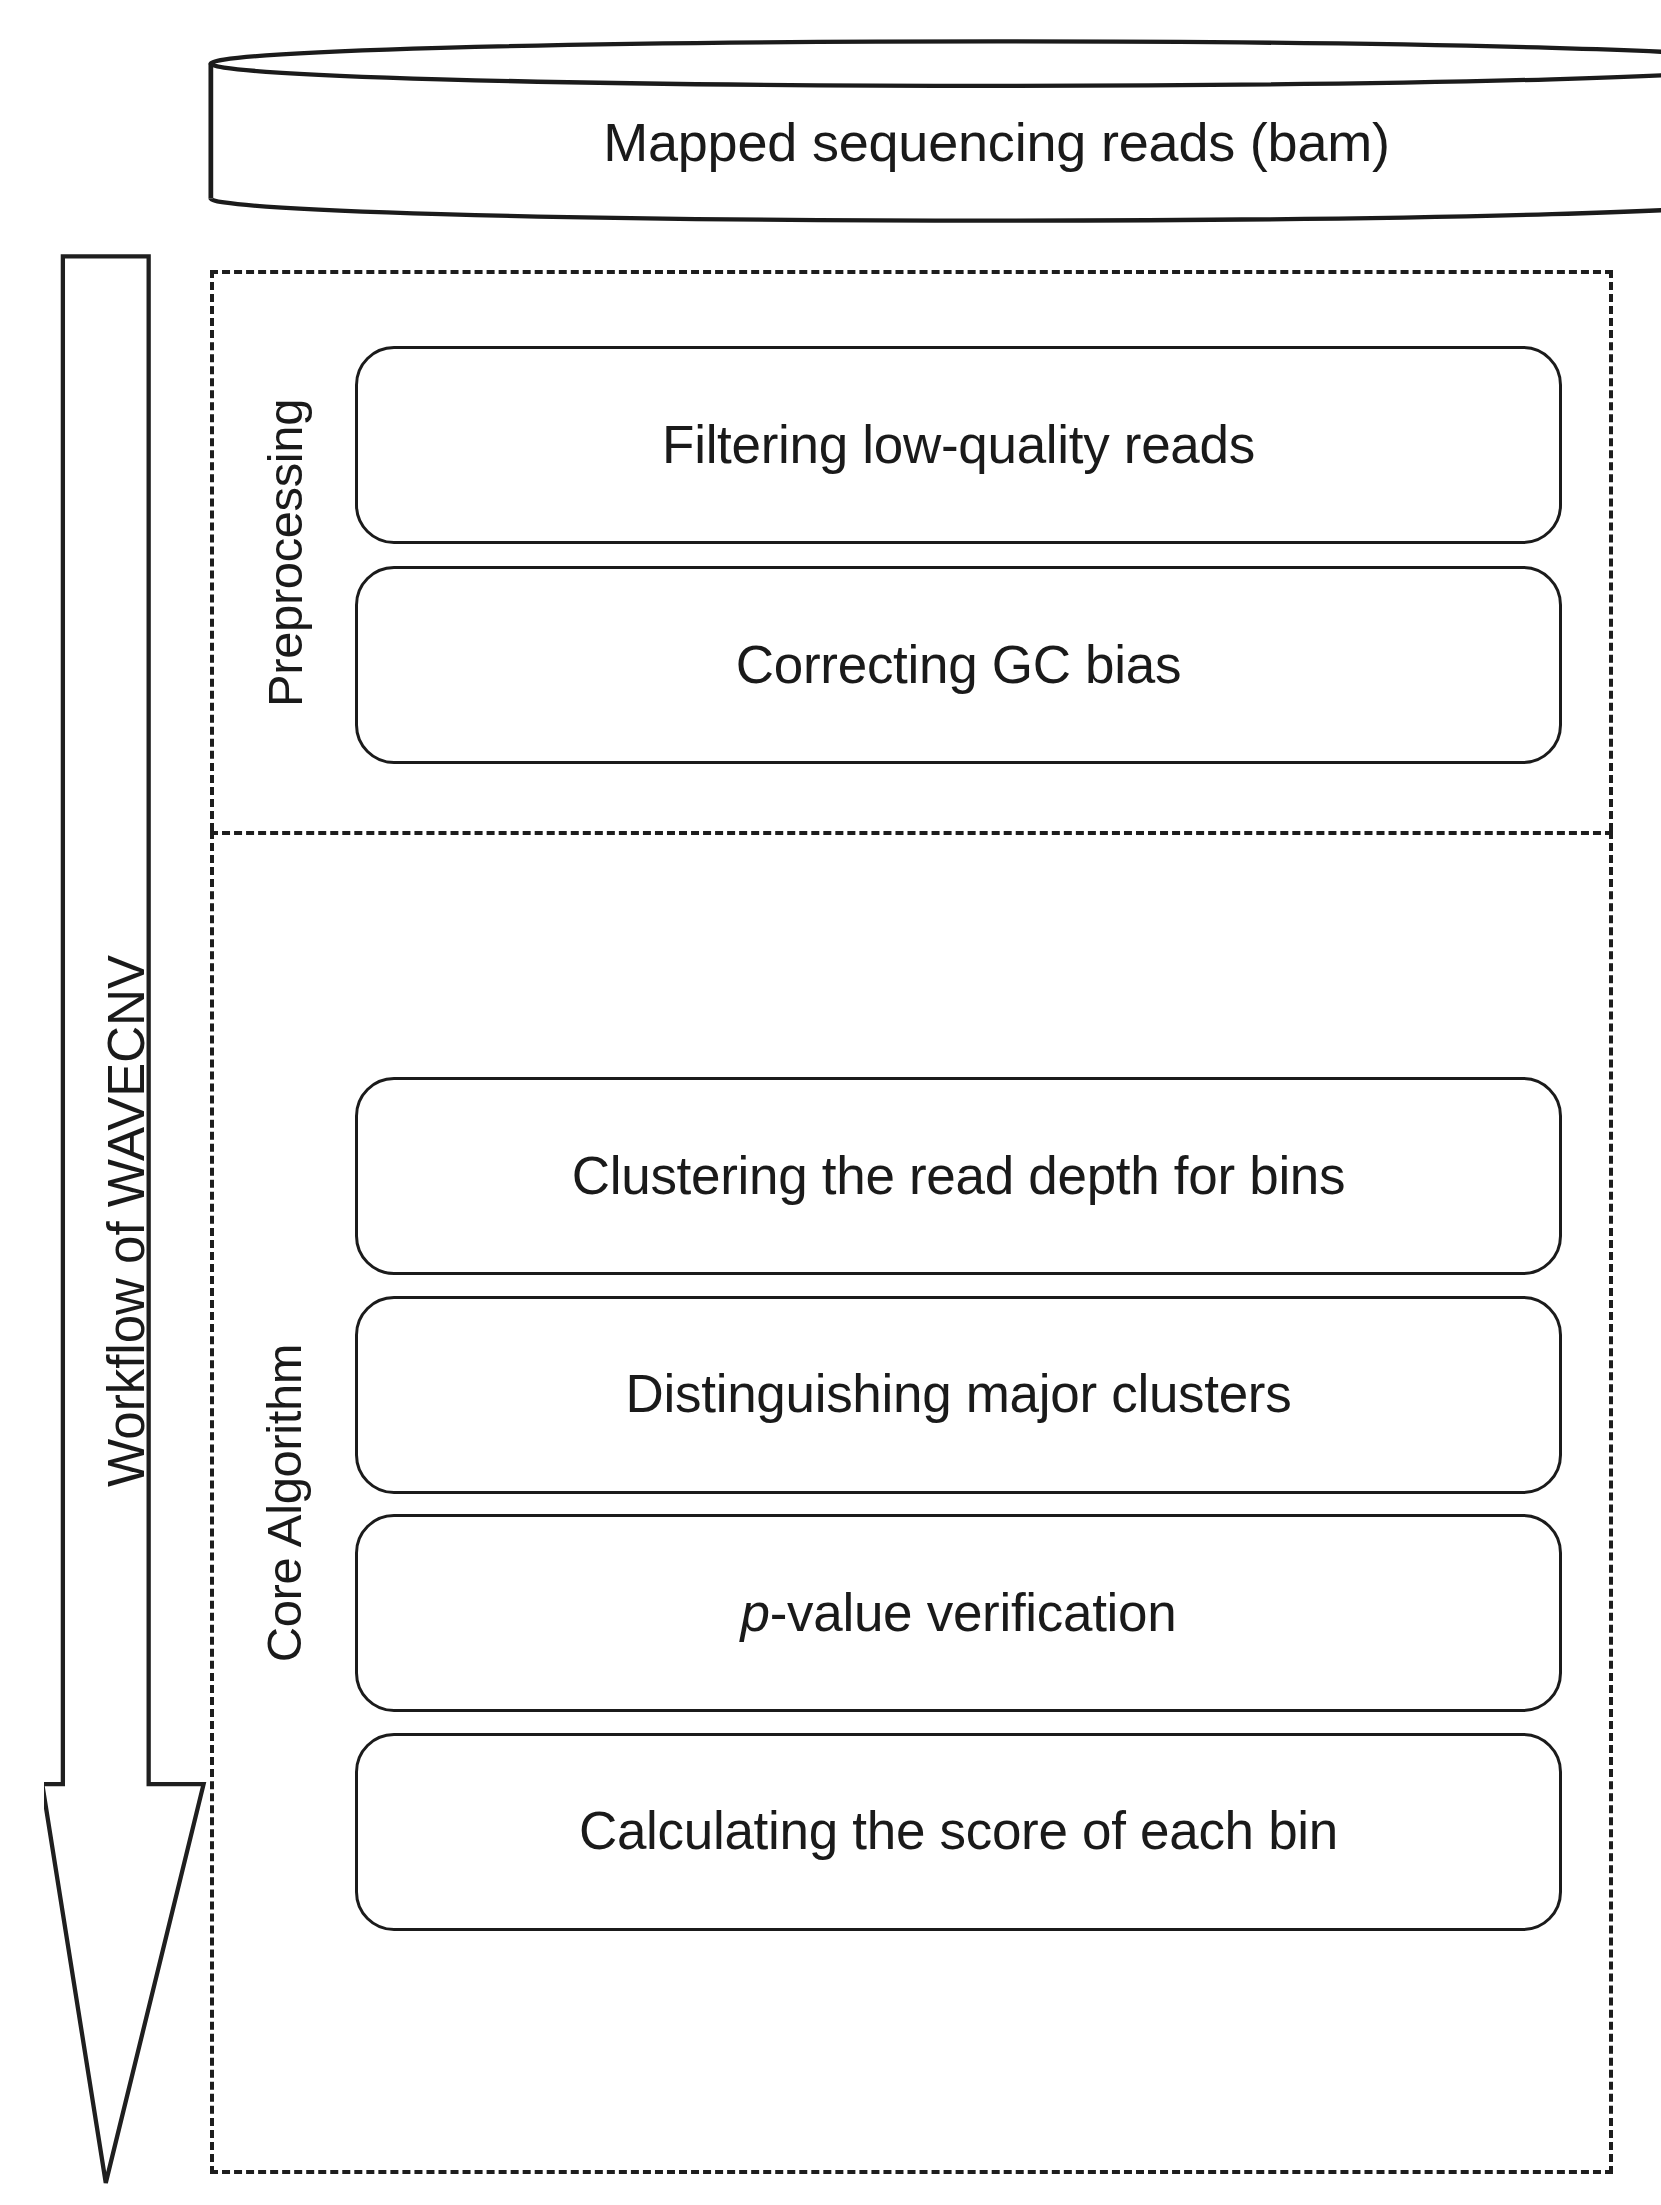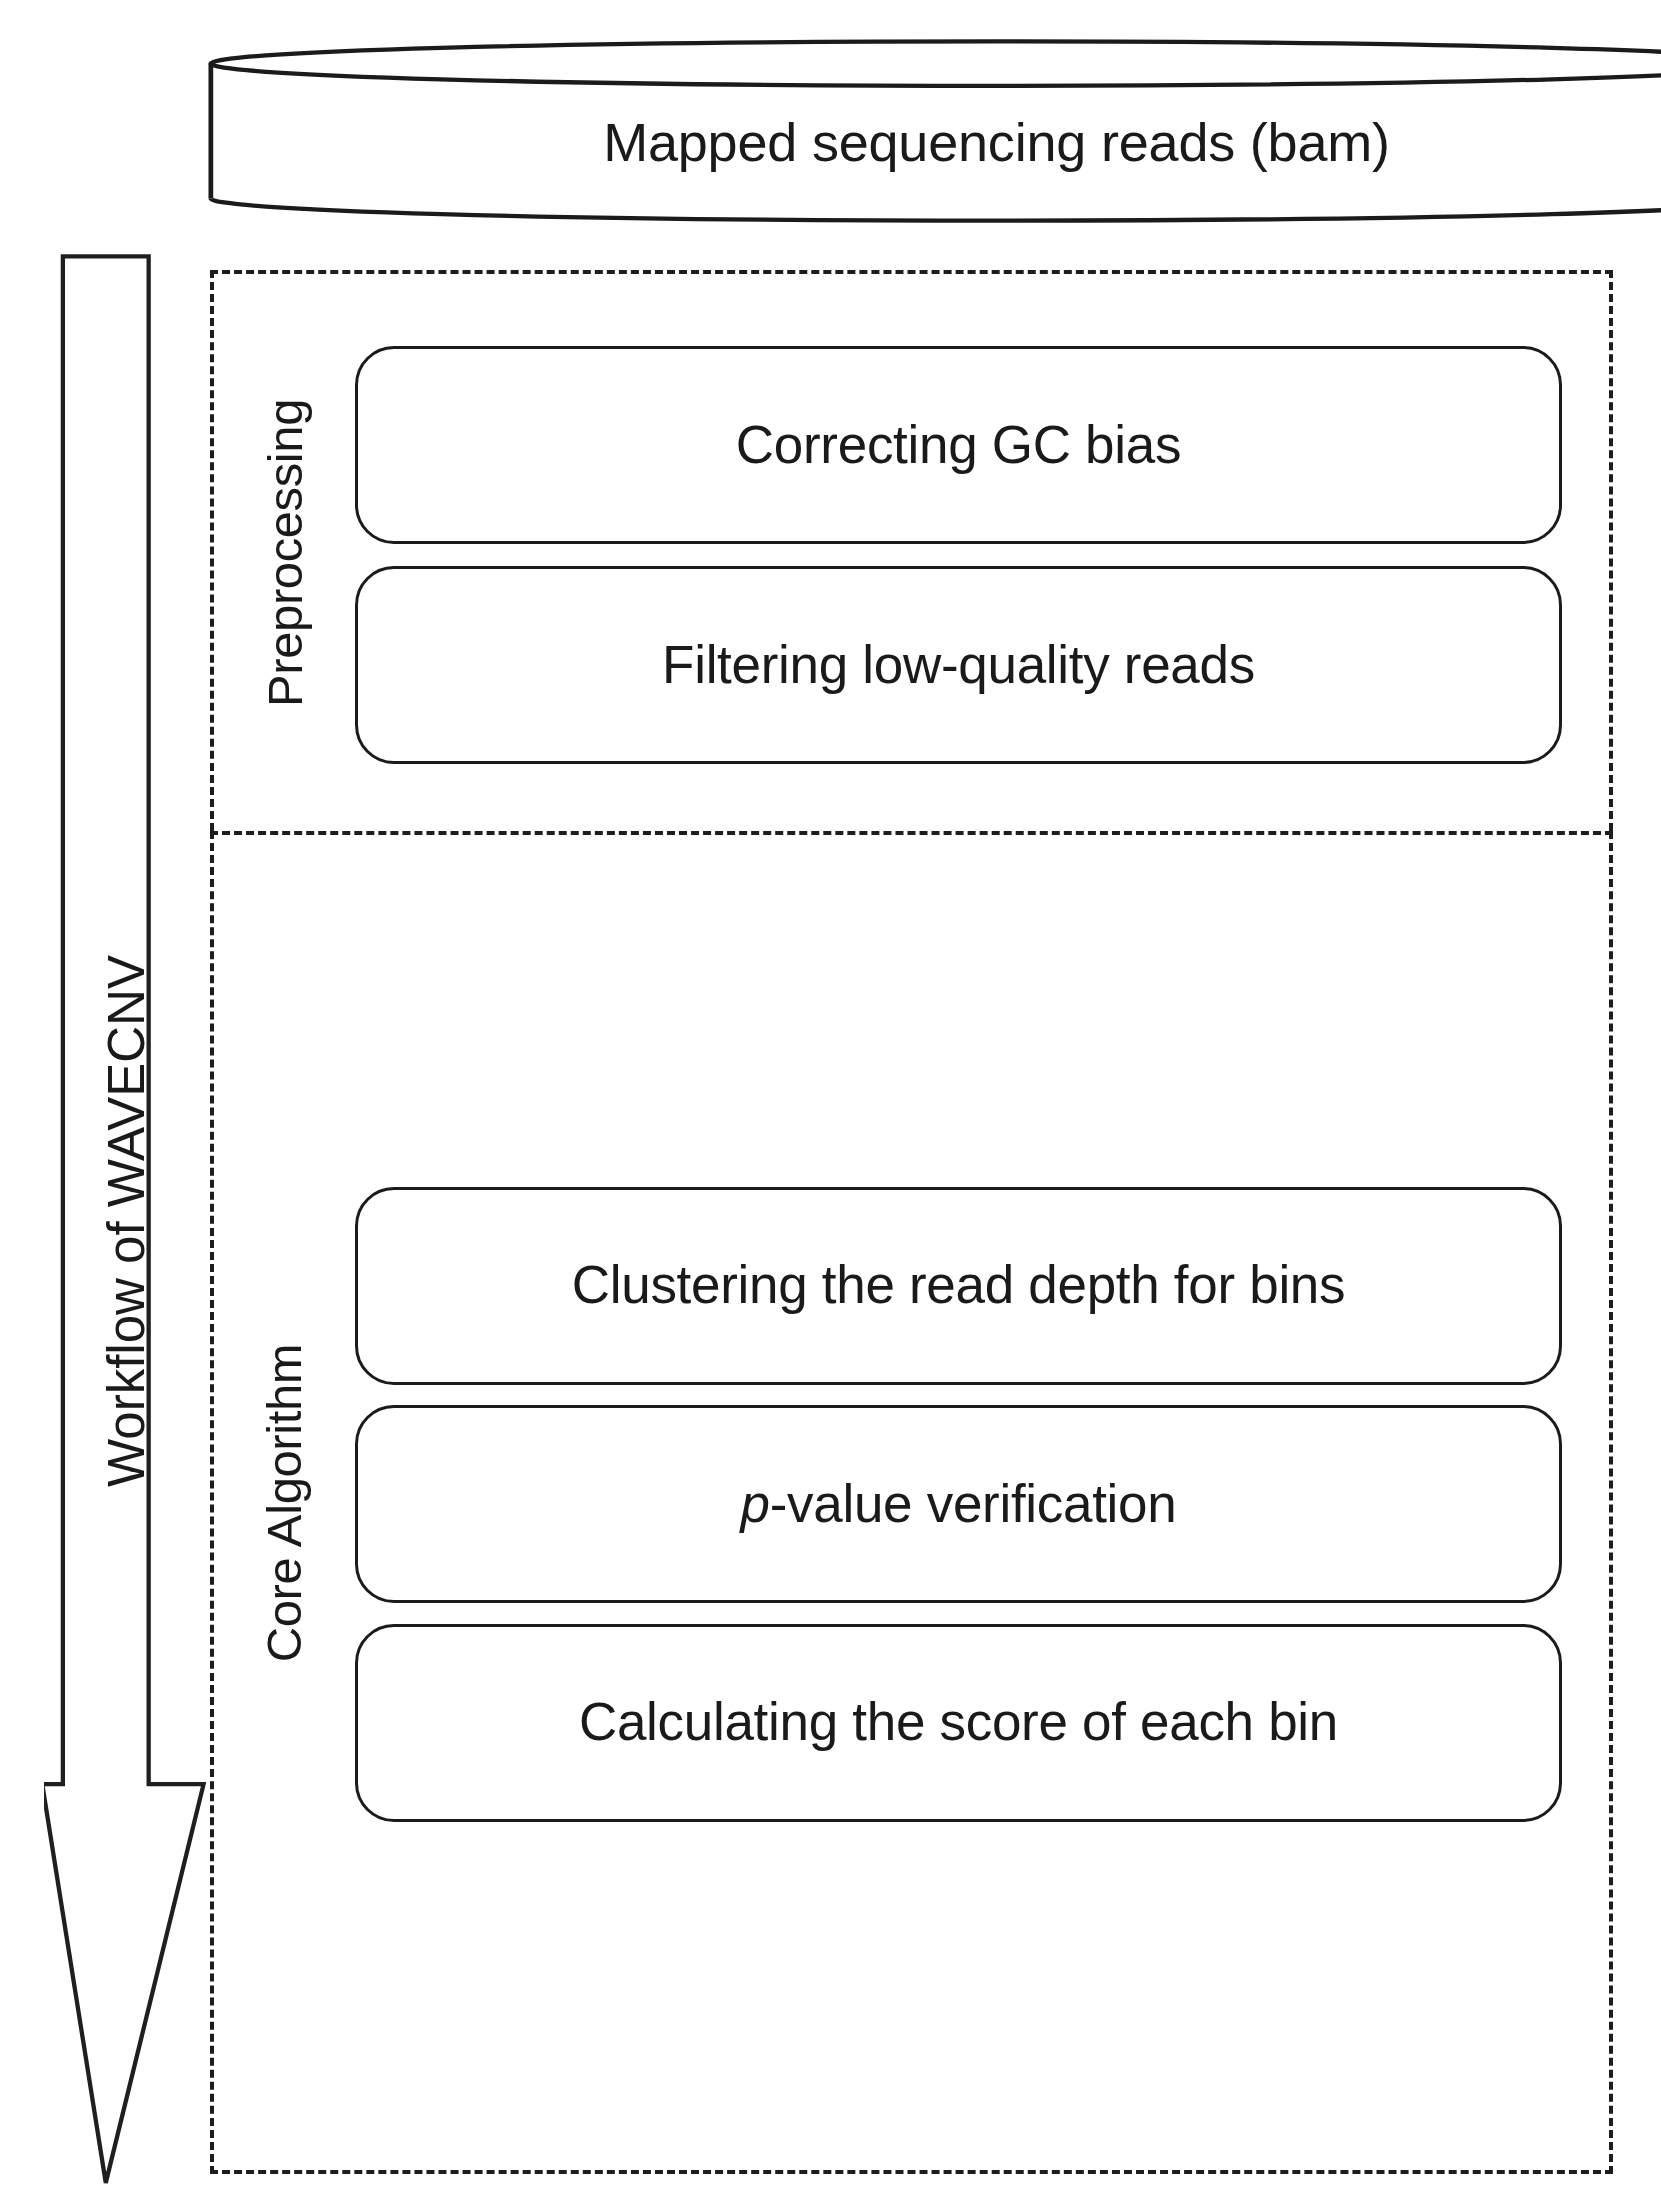--- a/index.html
+++ b/index.html
@@ -177,37 +177,40 @@
   </div>
 
   <div class="stages-container">
 
     <div class="stage stage-preprocessing">
       <div class="stage-label-wrap">
         <div class="stage-label">Preprocessing</div>
       </div>
       <div class="stage-boxes">
         <div class="step-box">
+          <span class="step-box-label">Filtering low-quality reads</span>
+        </div>
+        <div class="step-box">
           <span class="step-box-label">Correcting GC bias</span>
-        </div>
-        <div class="step-box">
-          <span class="step-box-label">Filtering low-quality reads</span>
         </div>
       </div>
     </div>
 
     <div class="stage stage-core">
       <div class="stage-label-wrap">
         <div class="stage-label">Core Algorithm</div>
       </div>
       <div class="stage-boxes">
         <div class="step-box">
           <span class="step-box-label">Clustering the read depth for bins</span>
         </div>
         <div class="step-box">
+          <span class="step-box-label">Distinguishing major clusters</span>
+        </div>
+        <div class="step-box">
           <span class="step-box-label"><span class="ital">p</span><span>-value verification</span></span>
         </div>
         <div class="step-box">
           <span class="step-box-label">Calculating the score of each bin</span>
         </div>
       </div>
     </div>
 
   </div>
 </div>

